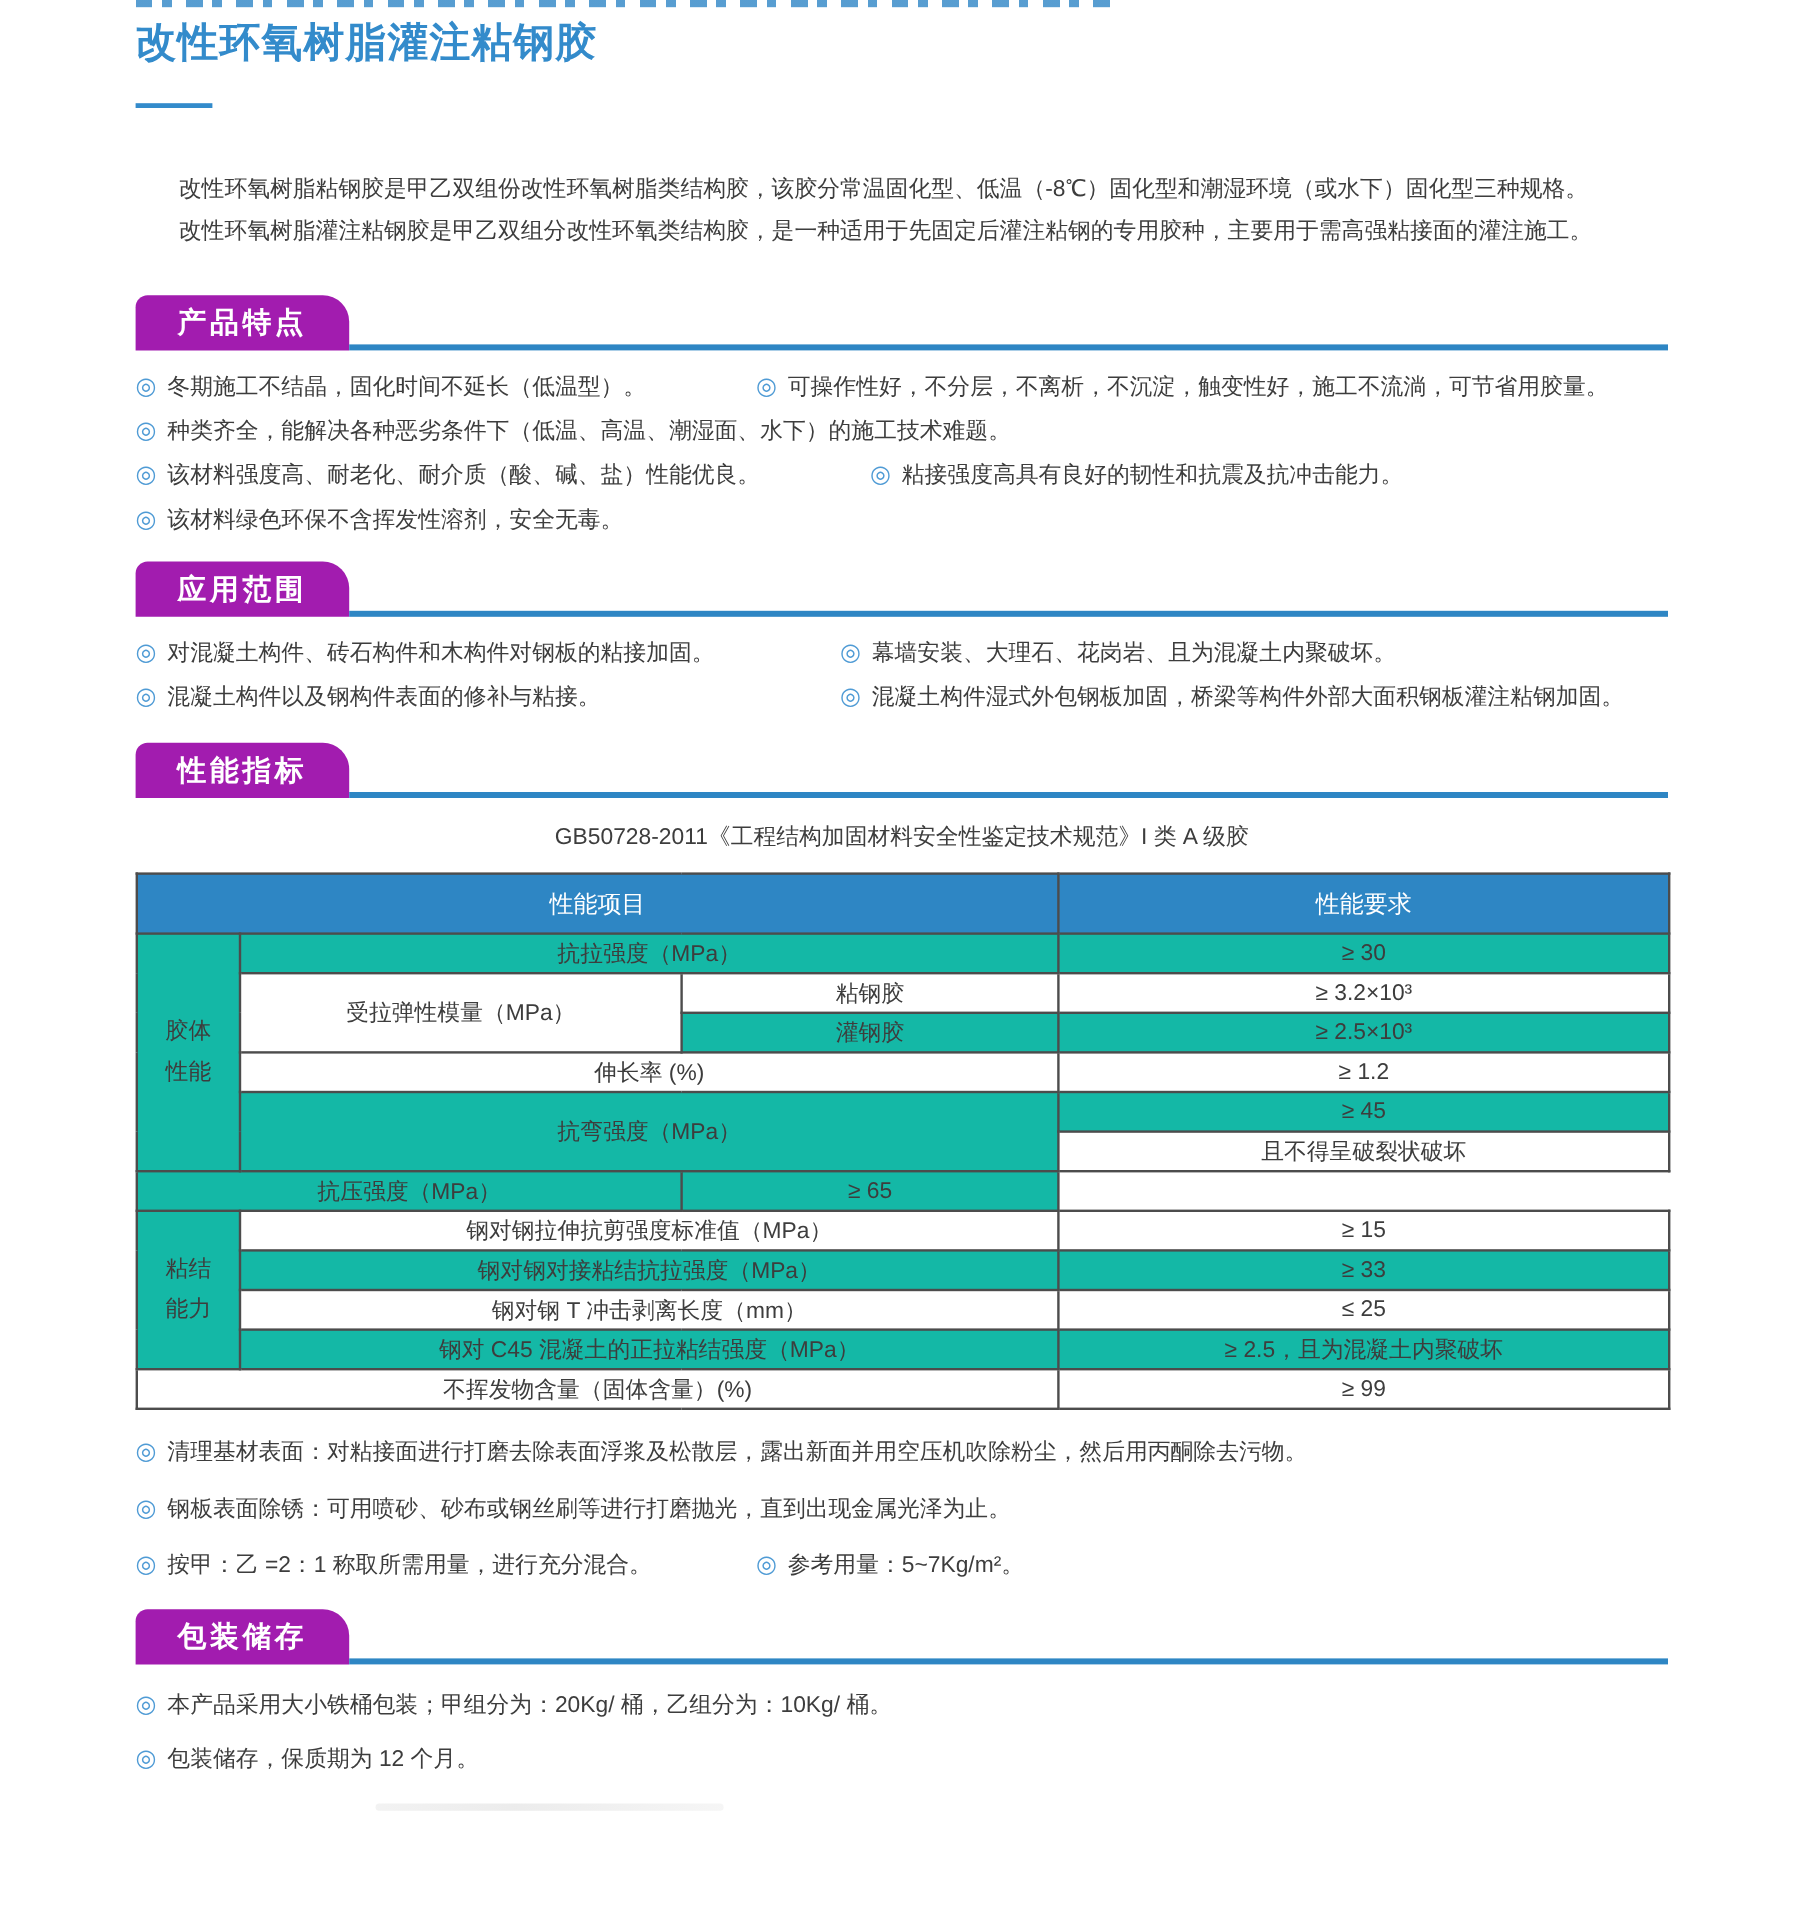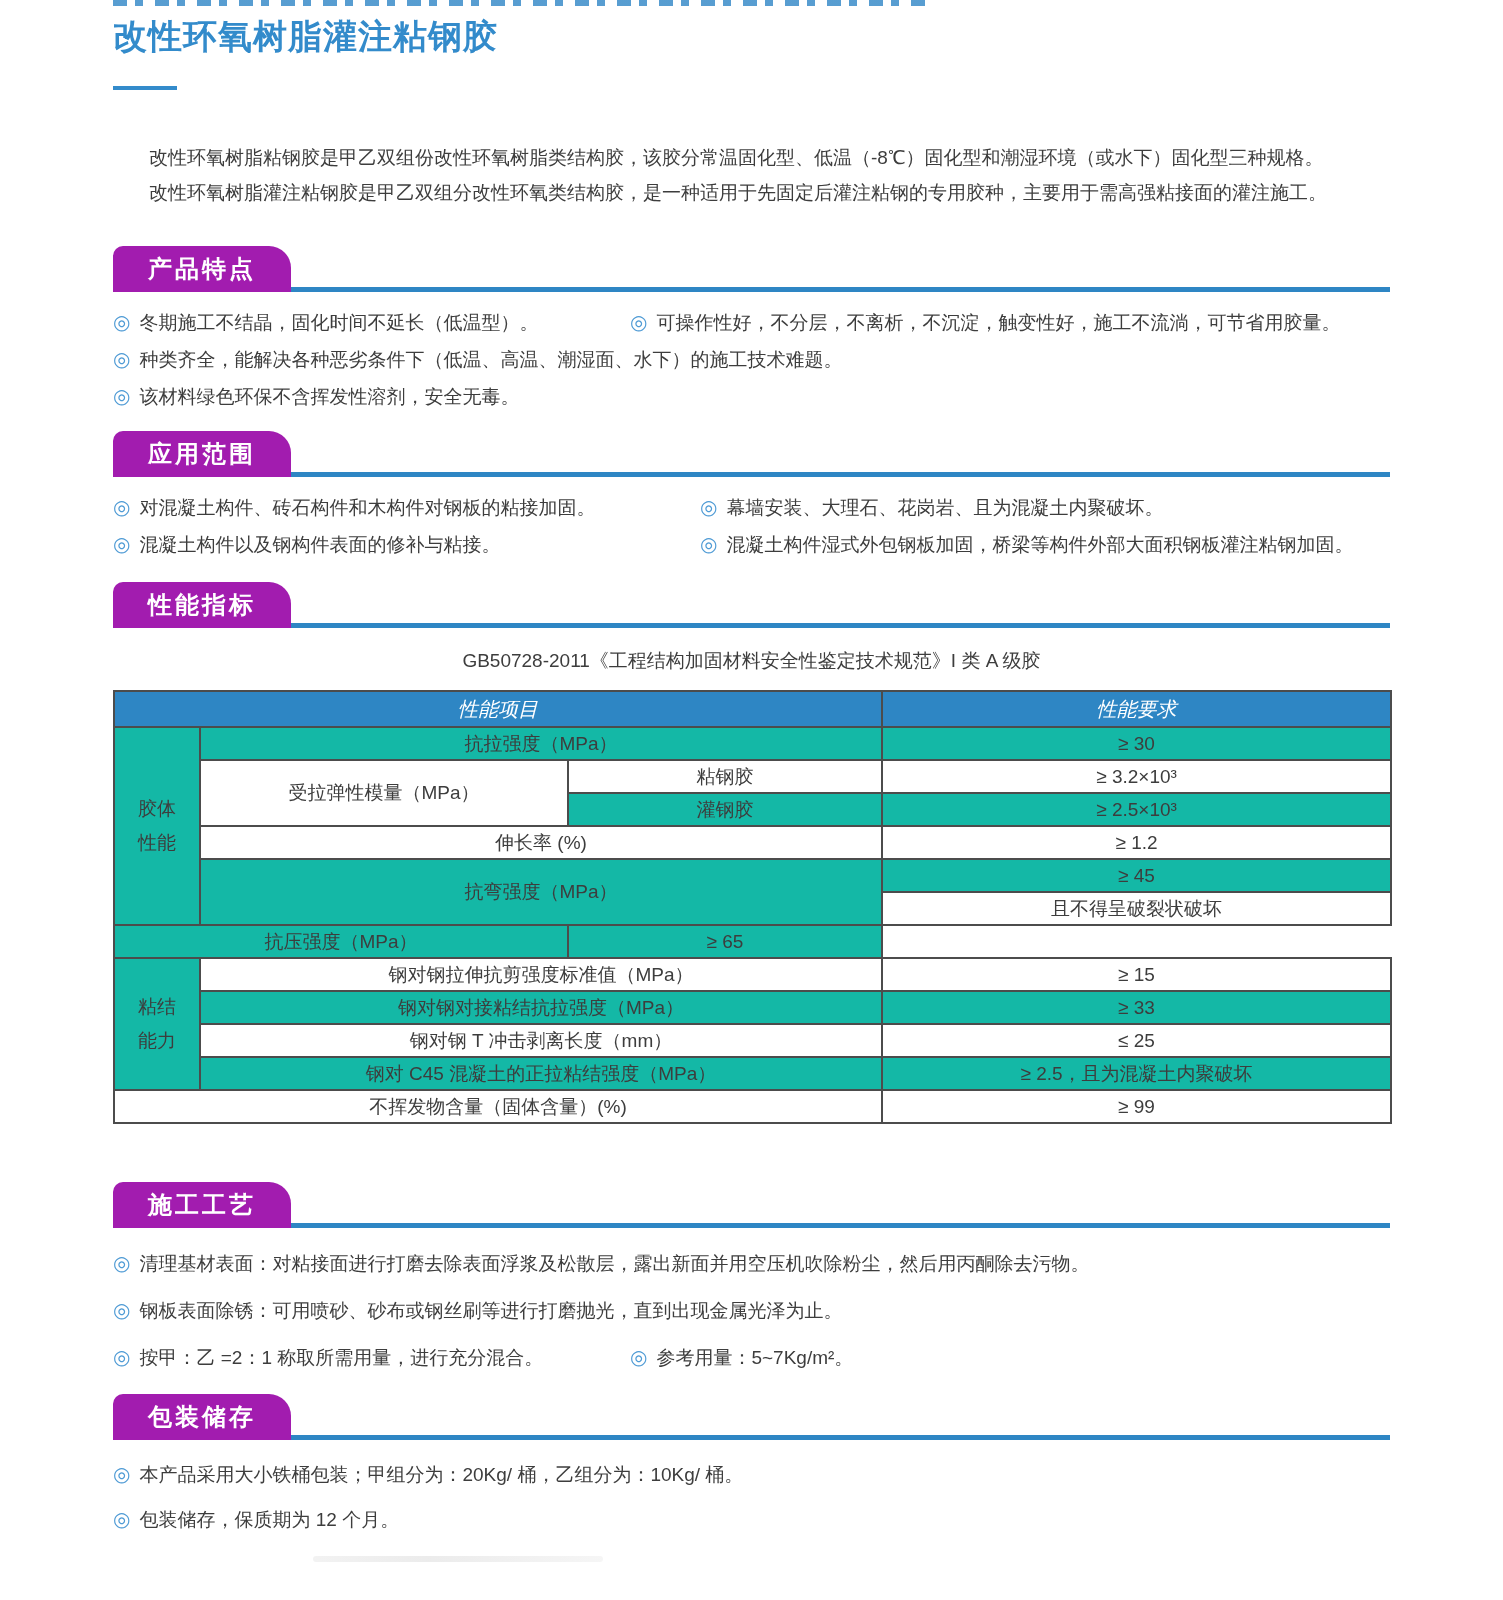--- a/index.html
+++ b/index.html
@@ -60,21 +60,21 @@
   }
   table.perf {
     border-collapse: collapse; table-layout: fixed;
     width: 1277px; margin-top: 18px;
   }
   table.perf th, table.perf td {
     border: 2px solid #4c4c4c; text-align: center; vertical-align: middle;
     font-size: 19px; padding: 0; color: #3d3d3d;
   }
   table.perf thead th {
-    background: #2e86c4; color: #ffffff; font-weight: normal; height: 36px; font-size: 20px; font-style: italic;
+    background: #2e86c4; color: #ffffff; font-weight: normal; height: 50px; font-size: 20px;
   }
   table.perf td { height: 33px; }
   .gray { background: #14b8a6; margin-top: 26px; }
   .white { background: #ffffff; }
   .group-cell { white-space: pre-line; line-height: 34px; font-size: 20px; }
   .sup-note { font-size: 19px; }
 </style>
 </head>
 <body>
 
@@ -102,20 +102,28 @@
         <div class="bullet">
             <span>可操作性好，不分层，不离析，不沉淀，触变性好，施工不流淌，可节省用胶量。</span>
           </div>
       </div>
       <div class="bullet-row">
         <div class="bullet">
             <span>种类齐全，能解决各种恶劣条件下（低温、高温、潮湿面、水下）的施工技术难题。</span>
           </div>
       </div>
       <div class="bullet-row">
+        <div class="bullet w612">
+            <span>该材料强度高、耐老化、耐介质（酸、碱、盐）性能优良。</span>
+          </div>
+        <div class="bullet">
+            <span>粘接强度高具有良好的韧性和抗震及抗冲击能力。</span>
+          </div>
+      </div>
+      <div class="bullet-row">
         <div class="bullet">
             <span>该材料绿色环保不含挥发性溶剂，安全无毒。</span>
           </div>
       </div>
     </div>
 
     <div class="section-header mt16">
       <div class="badge">应用范围</div>
       <div class="rule"></div>
     </div>
@@ -206,24 +214,20 @@
           <td colspan="2" class="gray">钢对 C45 混凝土的正拉粘结强度（MPa）</td>
           <td class="gray">≥ 2.5，且为混凝土内聚破坏</td>
         </tr>
         <tr>
           <td colspan="3" class="white">不挥发物含量（固体含量）(%)</td>
           <td class="white">≥ 99</td>
         </tr>
       </tbody>
     </table>
 
-    <div class="section-header mt58">
-      <div class="badge">施工工艺</div>
-      <div class="rule"></div>
-    </div>
     <div class="bullets">
       <div class="bullet-row spaced">
         <div class="bullet">
             <span>清理基材表面：对粘接面进行打磨去除表面浮浆及松散层，露出新面并用空压机吹除粉尘，然后用丙酮除去污物。</span>
           </div>
       </div>
       <div class="bullet-row spaced">
         <div class="bullet">
             <span>钢板表面除锈：可用喷砂、砂布或钢丝刷等进行打磨抛光，直到出现金属光泽为止。</span>
           </div>

